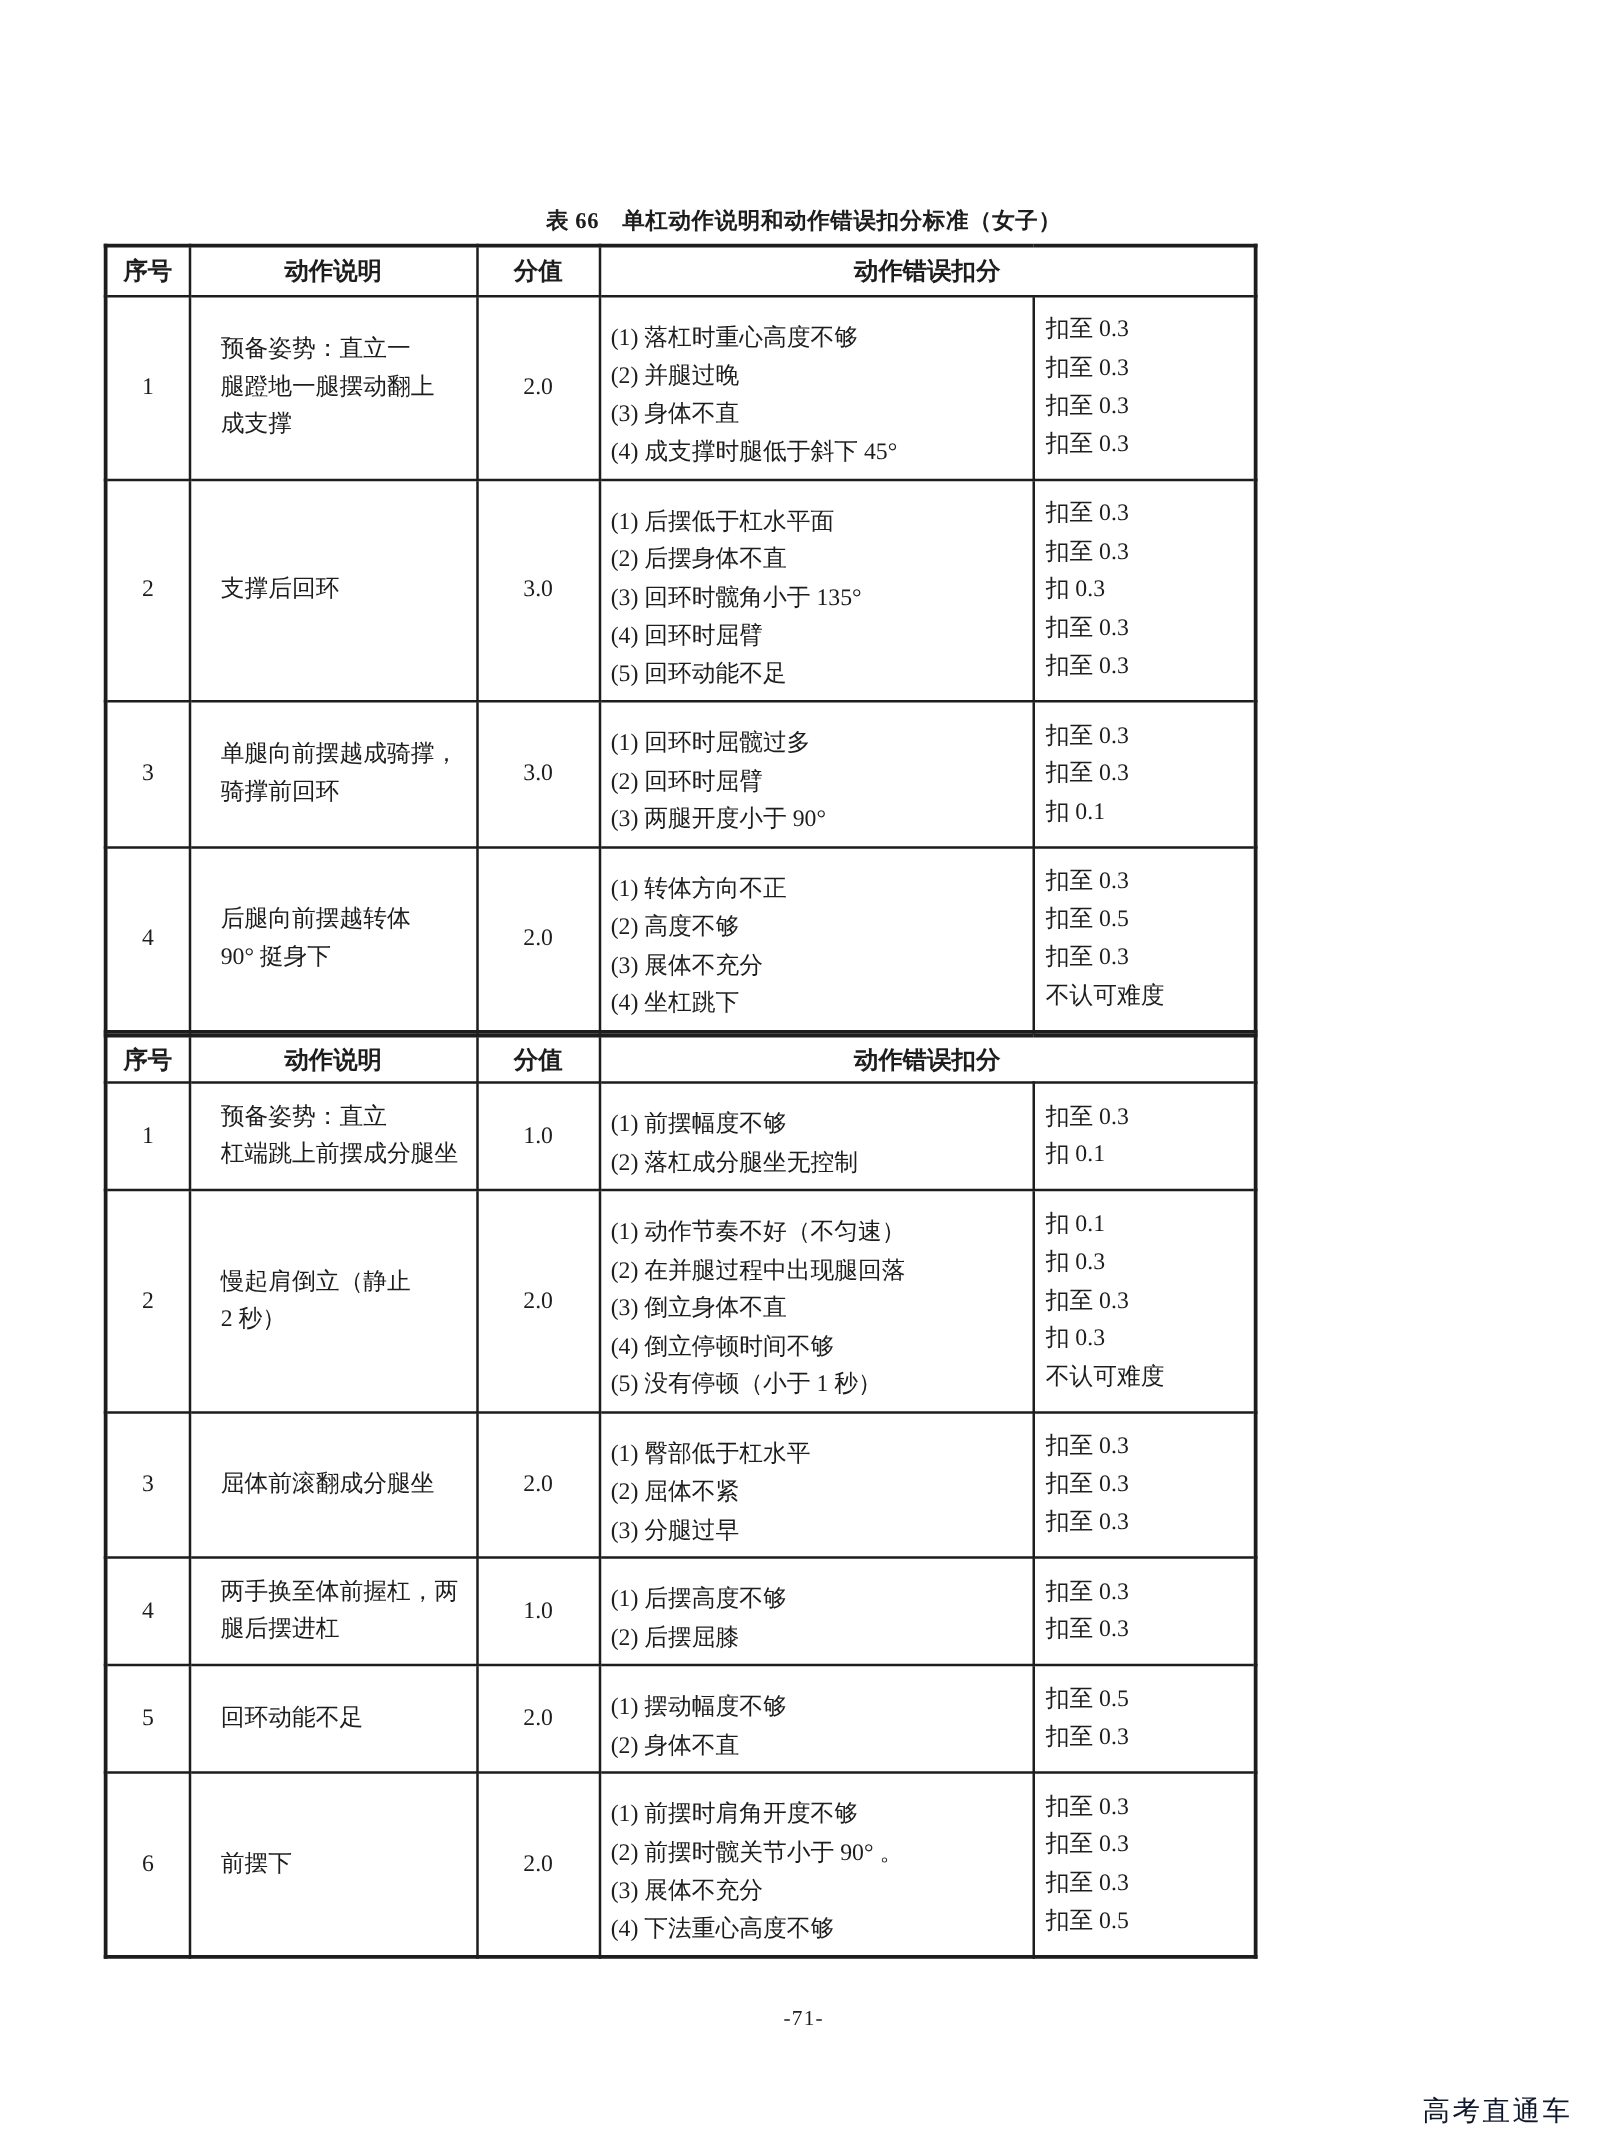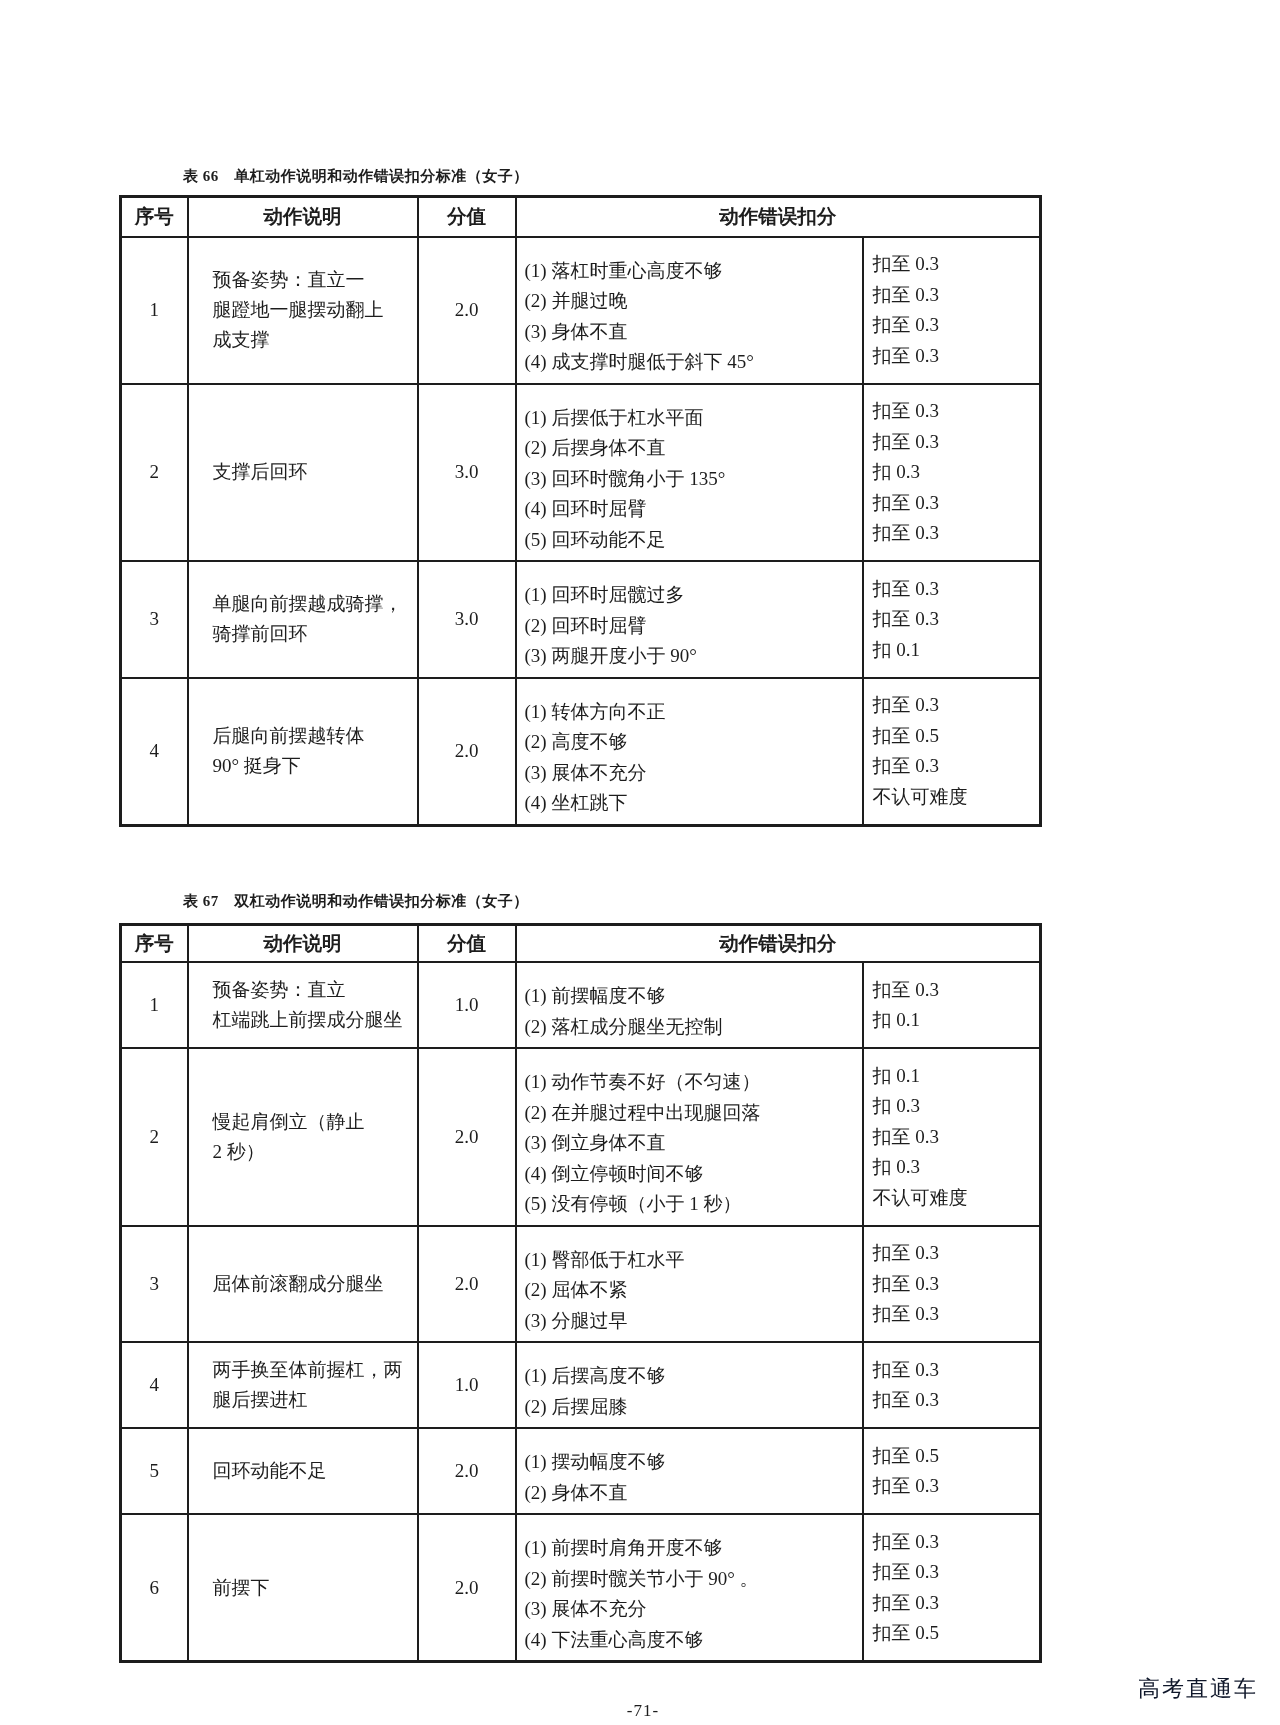--- a/index.html
+++ b/index.html
@@ -5,29 +5,29 @@
   * { margin:0; padding:0; box-sizing:border-box; }
   html,body { background:#ffffff; }
   body {
     width:1280px; height:1725px; position:relative; overflow:hidden;
     font-family:"Liberation Serif","DejaVu Serif",serif;
     color:#1d1d1d;
   }
   .page { position:absolute; inset:0; }
 
   .table-title {
-    width:920px; margin-left:183px; text-align:left;
-    font-size:15px; font-weight:bold; line-height:26px;
+    width:920px; margin-left:183px; text-align:center;
+    font-size:18px; font-weight:bold; line-height:26px;
     letter-spacing:0.5px;
   }
   .title-66 { margin-top:163px; margin-bottom:6px; }
   .title-67 { margin-top:61px;  margin-bottom:9px; }
 
   table.rules {
-    width:920px; margin-left:119px;
+    width:920px; margin-left:83px;
     border-collapse:collapse; table-layout:fixed;
     border:3px solid #1d1d1d;
   }
   table.rules th, table.rules td {
     border:2px solid #1d1d1d;
     vertical-align:middle;
     font-size:19px;
   }
   table.rules th {
     font-weight:bold; text-align:center; font-size:19.5px;
@@ -125,21 +125,20 @@
 (3) 展体不充分
 (4) 坐杠跳下</td>
         <td class="c-ded">扣至 0.3
 扣至 0.5
 扣至 0.3
 不认可难度</td>
       </tr>
     </tbody>
   </table>
 
-  <div class="table-title title-67">表 67　双杠动作说明和动作错误扣分标准（女子）</div>
 
   <table class="rules">
     <colgroup>
       <col style="width:67px">
         <col style="width:230px">
         <col style="width:98px">
         <col style="width:347px">
         <col style="width:178px">
     </colgroup>
     <thead>

